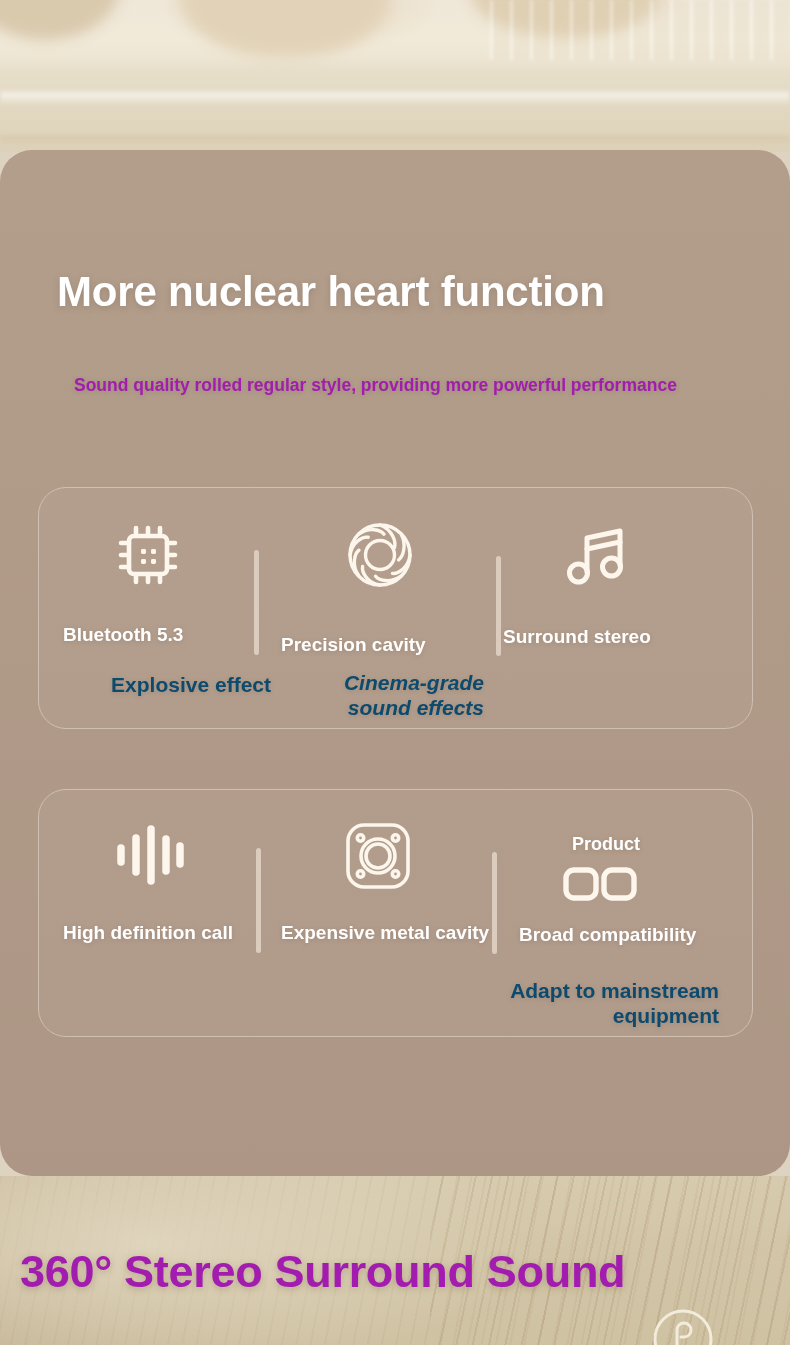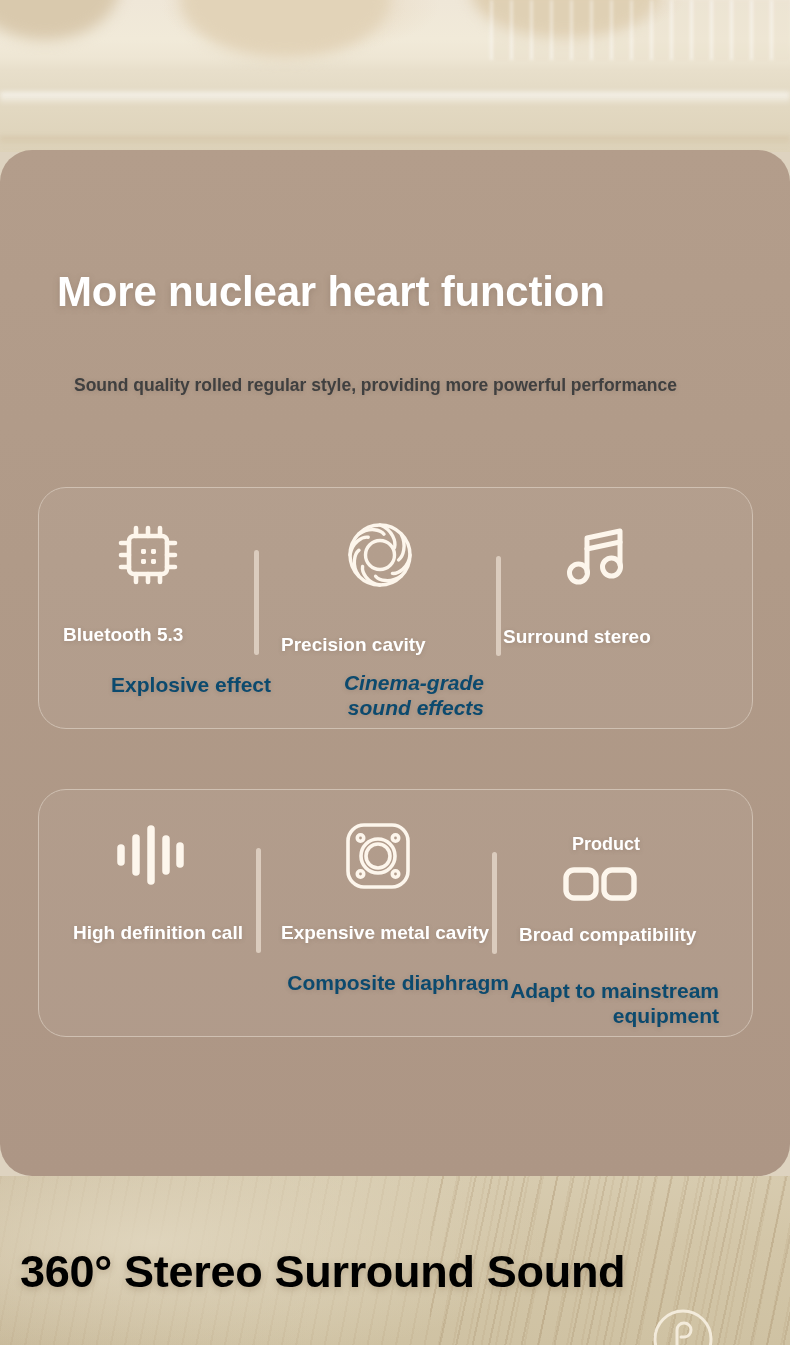--- a/index.html
+++ b/index.html
@@ -49,21 +49,21 @@
     border-radius:32px 32px 32px 32px;
   }
 
   .headline{
     position:absolute;left:57px;top:268px;
     font-size:42px;font-weight:bold;color:#fff;letter-spacing:-.2px;
     text-shadow:0 2px 6px rgba(120,100,85,.35);
   }
   .subhead{
     position:absolute;left:74px;top:374px;width:630px;
-    font-size:17.5px;font-weight:bold;color:#404040;line-height:1.33;
+    font-size:17.5px;font-weight:bold;color:#a21caf;line-height:1.33;
     text-shadow:0 1px 4px rgba(120,100,85,.3);
   }
 
   
   .card{
     position:absolute;left:38px;width:713px;
     border:1.3px solid #cfc0b2;border-radius:28px;
     background:rgba(255,250,244,.045);
   }
   .card-1{top:487px;height:240px;}
@@ -100,21 +100,21 @@
     position:absolute;left:-40px;top:-30px;width:640px;height:240px;
     background:radial-gradient(ellipse at 30% 40%, rgba(226,216,193,.85) 0%, rgba(226,216,193,0) 62%);
   }
   .wood-edge{
     position:absolute;left:430px;top:-20px;width:420px;height:230px;
     background:repeating-linear-gradient(102deg, rgba(160,133,96,.22) 0 2px, rgba(160,133,96,0) 2px 16px);
     filter:blur(.6px);
   }
   .bigtitle{
     position:absolute;left:20px;top:1246px;
-    font-size:45px;font-weight:bold;color:#000000;letter-spacing:-.3px;
+    font-size:45px;font-weight:bold;color:#a21caf;letter-spacing:-.3px;
     text-shadow:0 2px 7px rgba(140,118,88,.45);
   }
   .round-glyph{
     position:absolute;left:652px;top:1308px;width:62px;height:62px;
   }
 
   svg{display:block;}
 </style>
 </head>
 <body>
@@ -209,39 +209,38 @@
         <svg width="84" height="78" viewBox="0 0 84 78">
           <g stroke="#fdf6ec" stroke-width="7.5" stroke-linecap="round">
             <path d="M12 32v14"></path>
             <path d="M27 22v34"></path>
             <path d="M42 13v52"></path>
             <path d="M57 23v32"></path>
             <path d="M71 30v18"></path>
           </g>
         </svg>
       </div>
-      <div class="lbl-title" style="left:12px;top:132px;">High definition call</div>
+      <div class="lbl-title" style="left:2px;top:132px;">High definition call</div>
     </div>
 
     <div class="col c2">
       <div class="icon-wrap" style="left:58px;top:22px;width:82px;height:86px;">
         <svg width="82" height="86" viewBox="0 0 82 86">
           <g fill="none" stroke="#fdf6ec" stroke-width="3.6">
             <rect x="11" y="13" width="60" height="62" rx="16"></rect>
             <circle cx="41" cy="44" r="17"></circle>
             <circle cx="41" cy="44" r="12"></circle>
             <circle cx="23.5" cy="26" r="3.2"></circle>
             <circle cx="58.5" cy="26" r="3.2"></circle>
             <circle cx="23.5" cy="62" r="3.2"></circle>
             <circle cx="58.5" cy="62" r="3.2"></circle>
           </g>
         </svg>
       </div>
       <div class="lbl-title" style="left:2px;top:132px;">Expensive metal cavity</div>
-      <div class="lbl-sub" style="left:0px;top:180px;width:230px;">Composite diaphragm</div>
     </div>
 
     <div class="col c3">
       <div class="lbl-title" style="left:60px;top:44px;font-size:18px;margin-left:11px;">Product</div>
       <div class="icon-wrap" style="left:58px;top:74px;width:86px;height:40px;">
         <svg width="86" height="40" viewBox="0 0 86 40">
           <g fill="none" stroke="#fdf6ec" stroke-width="5.4">
             <rect x="7" y="6" width="30" height="28" rx="8"></rect>
             <rect x="45" y="6" width="30" height="28" rx="8"></rect>
           </g>

